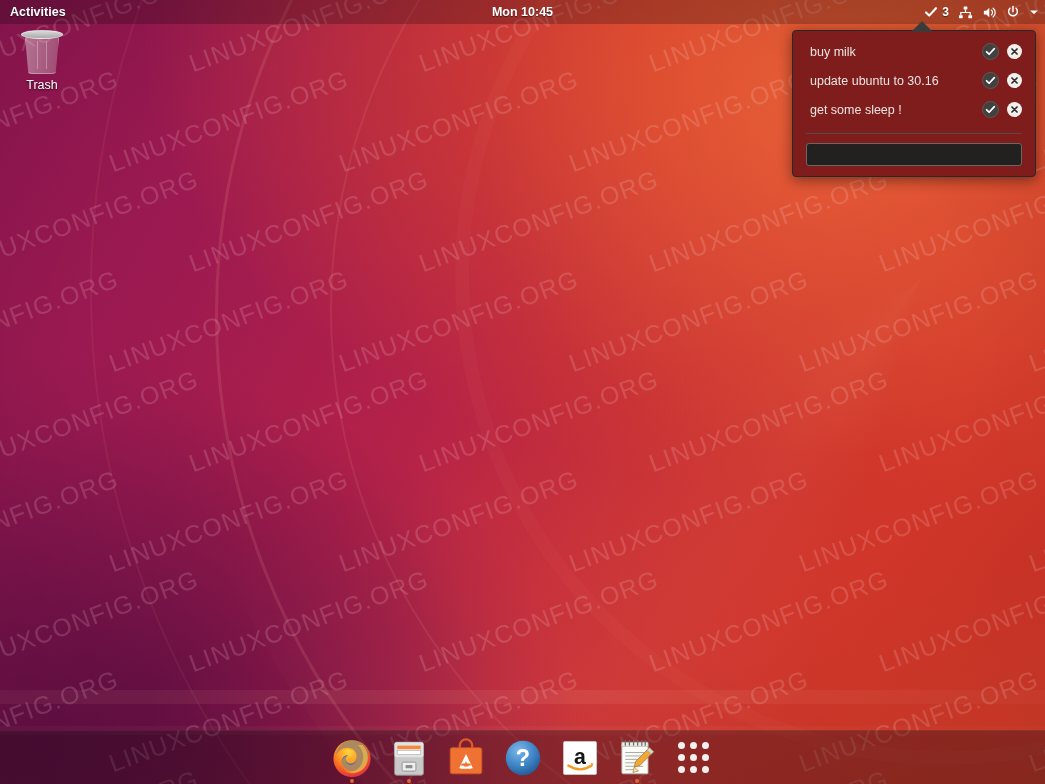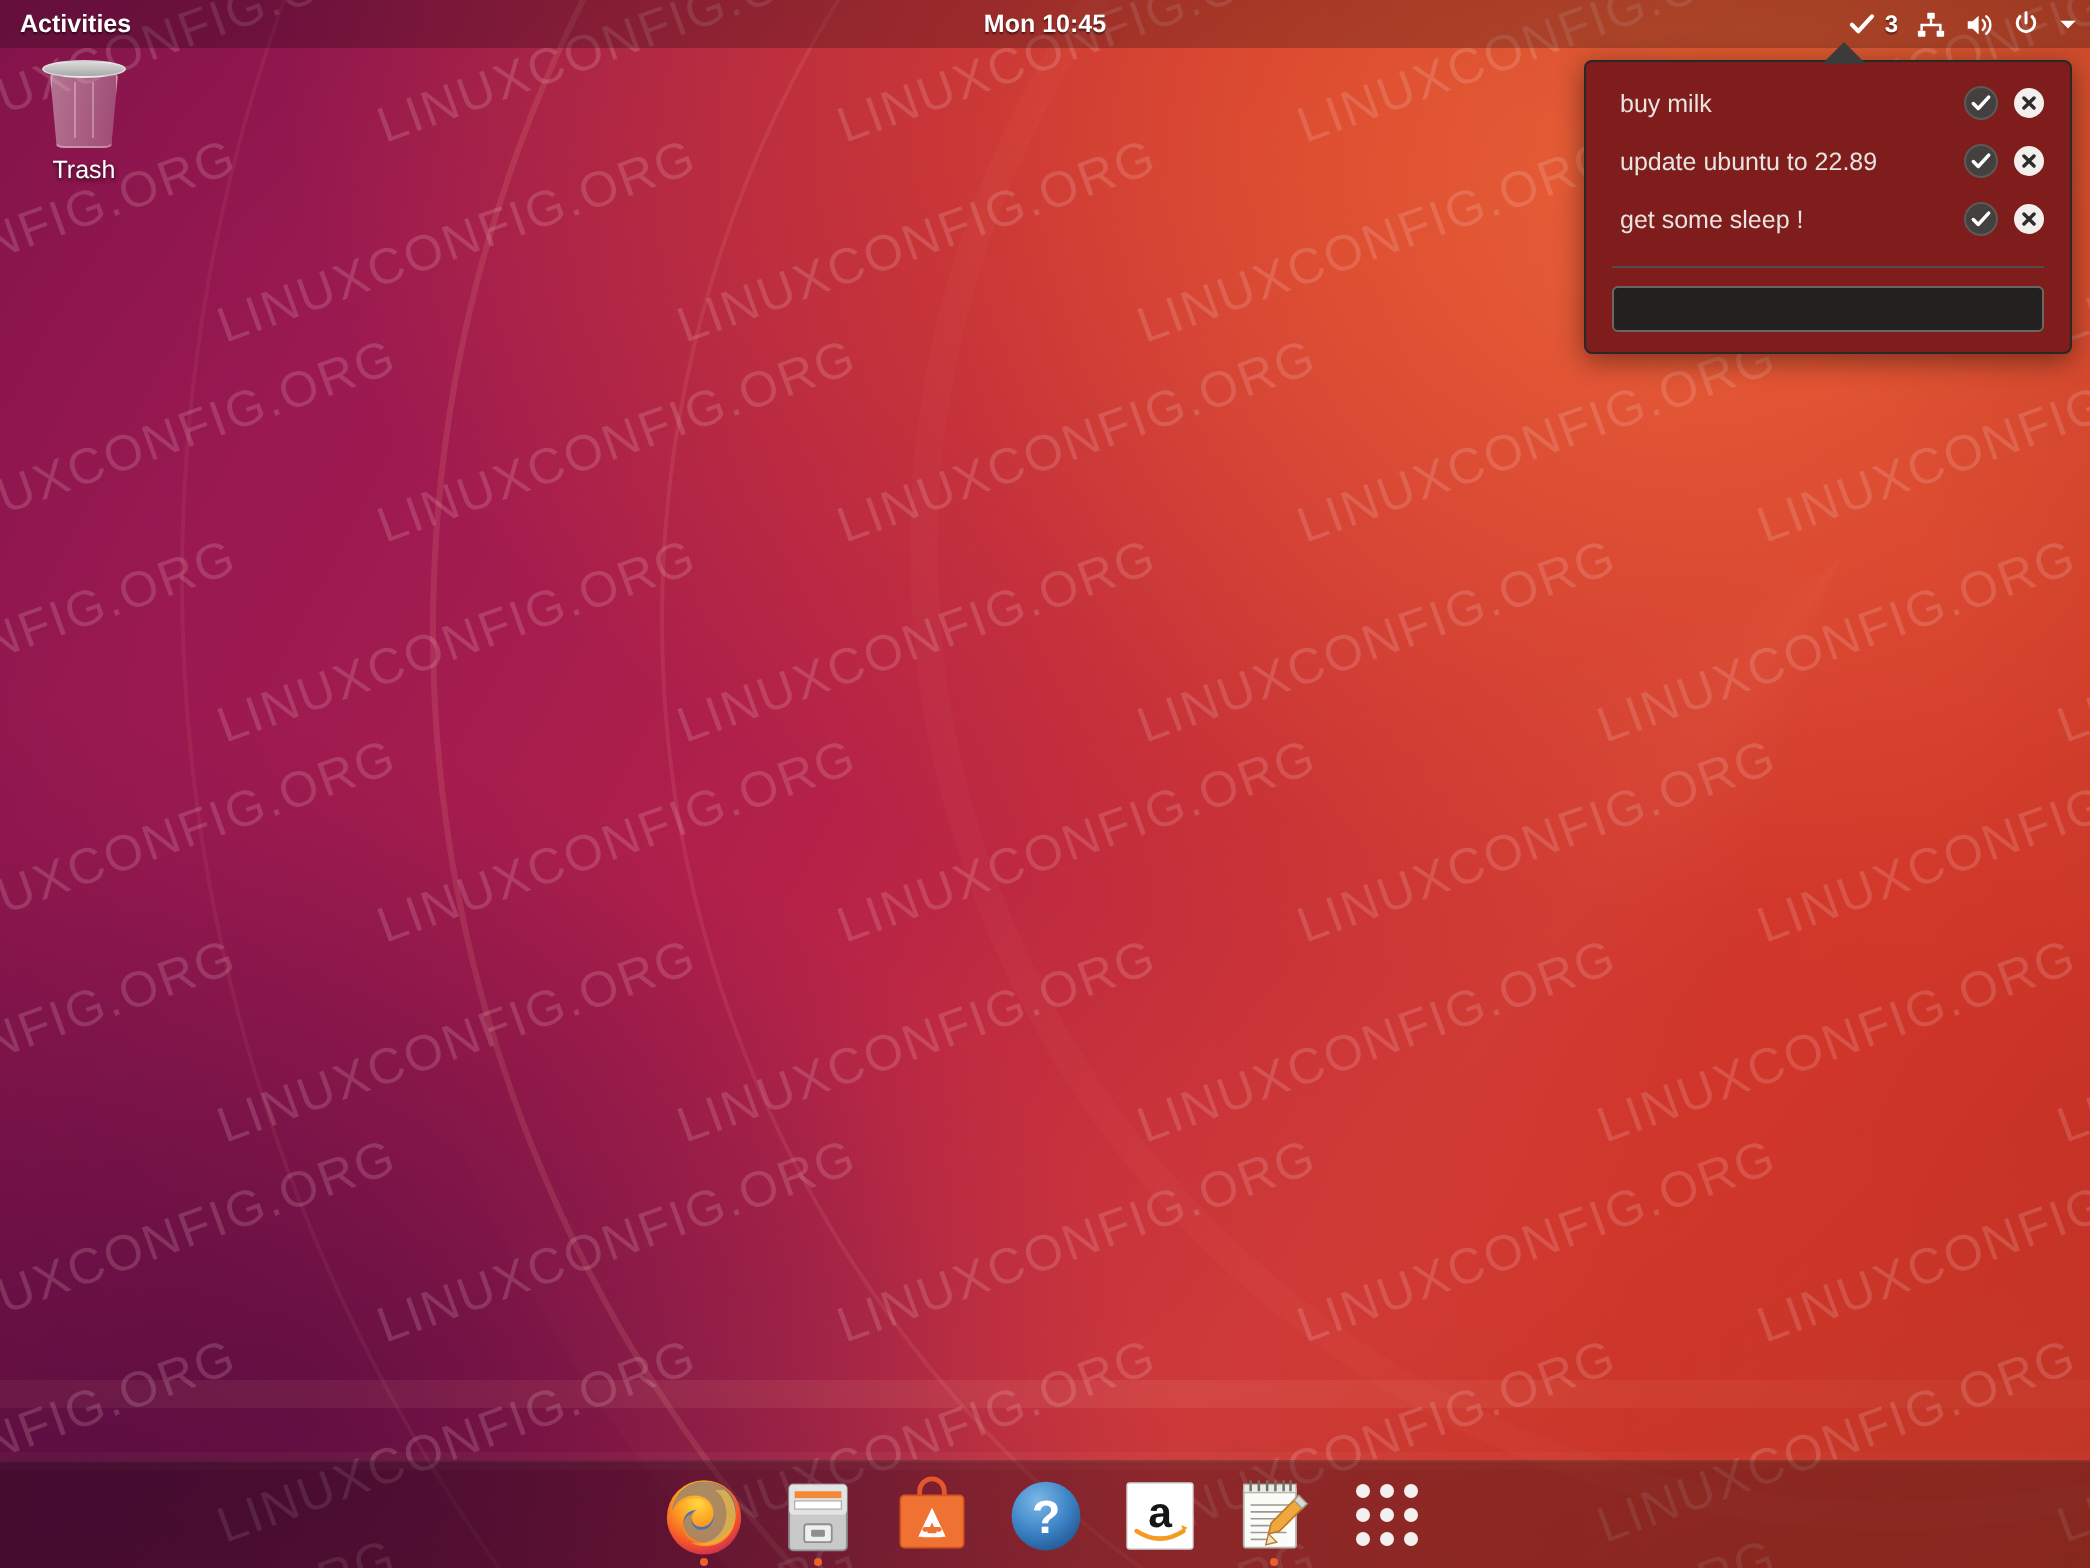--- a/index.html
+++ b/index.html
@@ -352,21 +352,21 @@
             </svg>
           </div>
           <div class="btn-del">
             <svg width="9" height="9" viewBox="0 0 10 10">
               <path d="M2.2 2.2 L7.8 7.8 M7.8 2.2 L2.2 7.8" stroke="#2e2c2b" stroke-width="1.9" stroke-linecap="round"></path>
             </svg>
           </div>
         </div>
       </div>
       <div class="todo-row">
-        <div class="todo-text">update ubuntu to 22.89</div>
+        <div class="todo-text">update ubuntu to 30.16</div>
         <div class="todo-actions">
           <div class="btn-done">
             <svg width="11" height="11" viewBox="0 0 12 12">
               <path d="M1.8 6.3 L4.5 9 L10.2 2.8" fill="none" stroke="#ffffff" stroke-width="1.9" stroke-linecap="round" stroke-linejoin="round"></path>
             </svg>
           </div>
           <div class="btn-del">
             <svg width="9" height="9" viewBox="0 0 10 10">
               <path d="M2.2 2.2 L7.8 7.8 M7.8 2.2 L2.2 7.8" stroke="#2e2c2b" stroke-width="1.9" stroke-linecap="round"></path>
             </svg>

